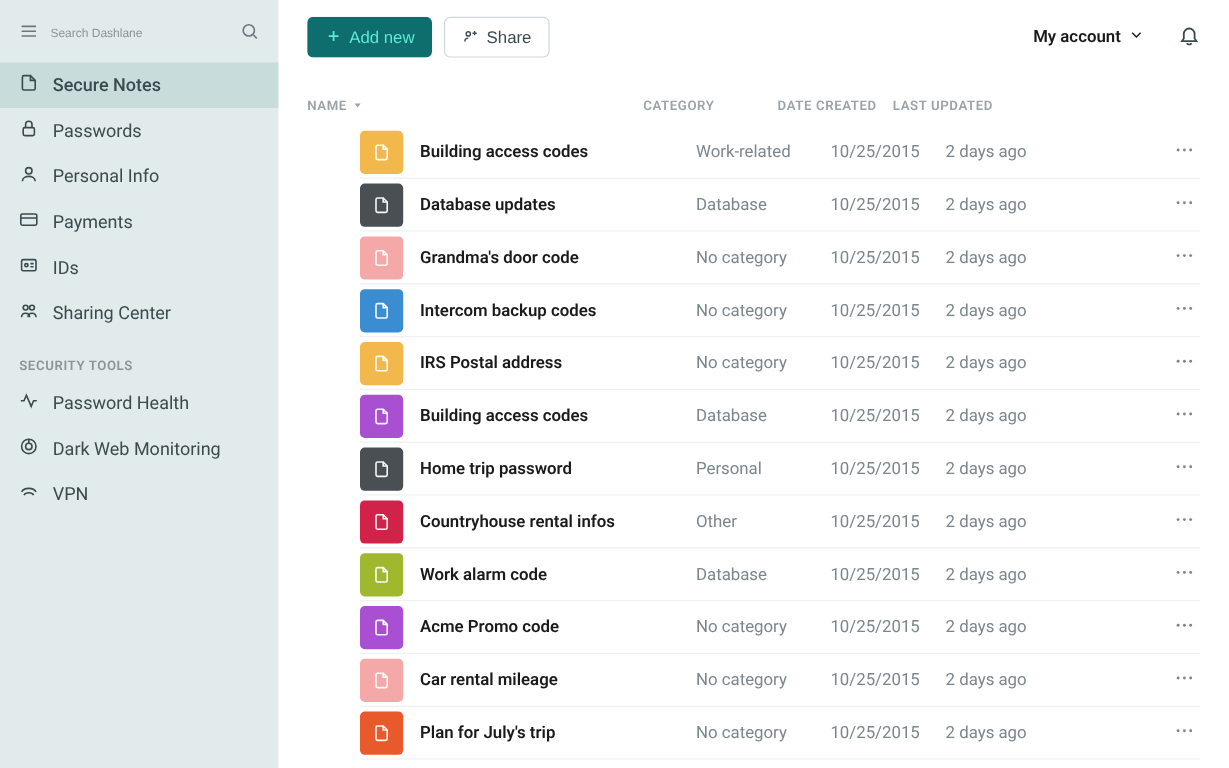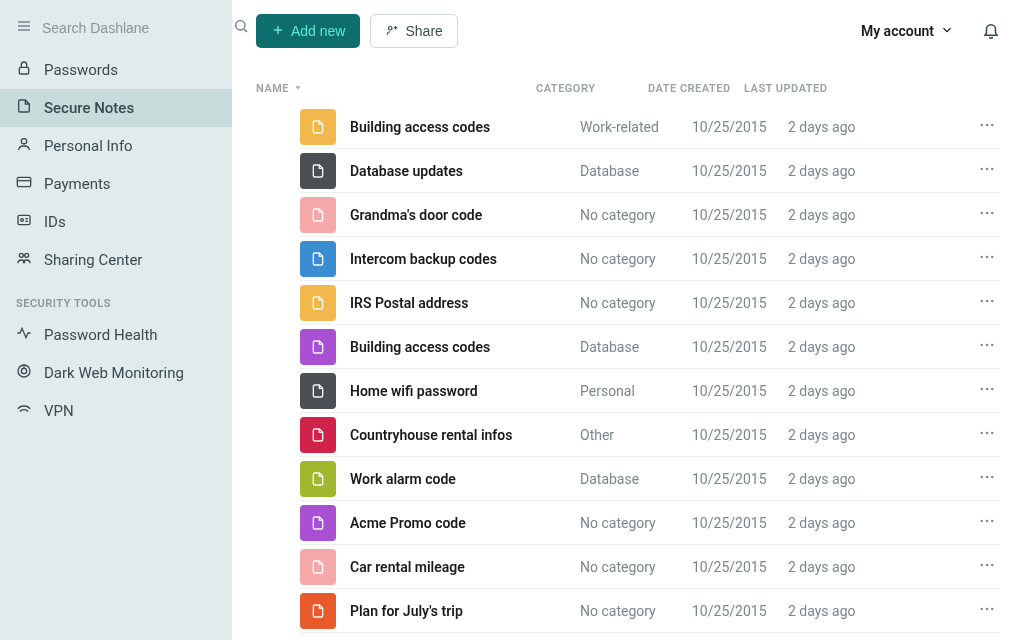--- a/index.html
+++ b/index.html
@@ -1,19 +1,19 @@
 <!DOCTYPE html>
 <html><head>
 <meta charset="utf-8">
 <style>
 * { margin: 0; padding: 0; box-sizing: border-box; }
 body { font-family: -apple-system, BlinkMacSystemFont, "Segoe UI", Roboto, sans-serif; font-size: 14px; color: #1a1a1a; background: #fff; width: 1024px; height: 640px; overflow: hidden; display: flex; }
 .sidebar { width: 232px; background: #e1ebeb; height: 100%; display: flex; flex-direction: column; padding: 12px 0; flex-shrink: 0; }
 .search-row { display: flex; align-items: center; padding: 6px 16px 14px 16px; gap: 10px; color: #6b7780; }
-.search-input { flex: 1; border: none; background: transparent; font-size: 14px; color: #be185d; outline: none; }
+.search-input { flex: 1; border: none; background: transparent; font-size: 10px; color: #be185d; outline: none; }
 .search-input::placeholder { color: #8a9499; }
 .icon-svg { width: 16px; height: 16px; flex-shrink: 0; }
 .nav-item { display: flex; align-items: center; gap: 12px; padding: 9px 16px; color: #3a4a4f; cursor: pointer; font-size: 15px; }
 .nav-item.active { background: #c9dcdc; font-weight: 500; }
 .nav-item .chev { margin-left: auto; }
 .section-label { padding: 18px 16px 6px 16px; font-size: 11px; letter-spacing: 0.5px; color: #8a9499; font-weight: 600; }
 .main { flex: 1; display: flex; flex-direction: column; height: 100%; overflow: hidden; }
 .topbar { display: flex; align-items: center; padding: 14px 24px; gap: 10px; }
 .btn { display: inline-flex; align-items: center; gap: 6px; height: 34px; padding: 0 14px; border-radius: 5px; font-size: 14px; font-weight: 500; cursor: pointer; border: 1px solid transparent; }
 .btn-primary { background: #0e6e6e; color: #5eead4; }
@@ -52,34 +52,34 @@
     <input class="search-input" placeholder="Search Dashlane" style="">
     <span>
       <svg class="icon-svg" viewBox="0 0 24 24" fill="none" stroke="currentColor" stroke-width="2">
           <circle cx="11" cy="11" r="7"></circle>
           <line x1="21" y1="21" x2="16.5" y2="16.5"></line>
         </svg>
     </span>
   </div>
 
 
+  <div class="nav-item active">
+    <span><svg class="icon-svg" viewBox="0 0 24 24" fill="none" stroke="currentColor" stroke-width="2">
+          <path d="M14 3H6a2 2 0 0 0-2 2v14a2 2 0 0 0 2 2h12a2 2 0 0 0 2-2V9z"></path>
+          <polyline points="14 3 14 9 20 9"></polyline>
+        </svg></span>
+    <span>Secure Notes</span>
+  </div>
+
   <div class="nav-item">
     <span><svg class="icon-svg" viewBox="0 0 24 24" fill="none" stroke="currentColor" stroke-width="2">
           <rect x="5" y="11" width="14" height="10" rx="2"></rect>
           <path d="M8 11V7a4 4 0 0 1 8 0v4"></path>
         </svg></span>
     <span>Passwords</span>
-  </div>
-
-  <div class="nav-item active">
-    <span><svg class="icon-svg" viewBox="0 0 24 24" fill="none" stroke="currentColor" stroke-width="2">
-          <path d="M14 3H6a2 2 0 0 0-2 2v14a2 2 0 0 0 2 2h12a2 2 0 0 0 2-2V9z"></path>
-          <polyline points="14 3 14 9 20 9"></polyline>
-        </svg></span>
-    <span>Secure Notes</span>
   </div>
 
   <div class="nav-item">
     <span><svg class="icon-svg" viewBox="0 0 24 24" fill="none" stroke="currentColor" stroke-width="2">
           <circle cx="12" cy="8" r="4"></circle>
           <path d="M4 21c0-4 4-6 8-6s8 2 8 6"></path>
         </svg></span>
     <span>Personal Info</span>
   </div>
 
@@ -284,21 +284,21 @@
             <circle cx="19" cy="12" r="1.6"></circle>
           </svg></div>
       </div>
       <div class="row">
         <div class="note-icon" style="background:#4a4f54">
           <svg width="16" height="16" viewBox="0 0 24 24" fill="none" stroke="currentColor" stroke-width="2">
             <path d="M14 3H7a2 2 0 0 0-2 2v14a2 2 0 0 0 2 2h10a2 2 0 0 0 2-2V8z"></path>
             <polyline points="14 3 14 8 19 8"></polyline>
           </svg>
         </div>
-        <div class="row-name">Home wifi password</div>
+        <div class="row-name">Home trip password</div>
         <div class="row-cat">Personal</div>
         <div class="row-date">10/25/2015</div>
         <div class="row-upd">2 days ago</div>
         <div class="row-more"><svg width="18" height="18" viewBox="0 0 24 24" fill="currentColor">
             <circle cx="5" cy="12" r="1.6"></circle>
             <circle cx="12" cy="12" r="1.6"></circle>
             <circle cx="19" cy="12" r="1.6"></circle>
           </svg></div>
       </div>
       <div class="row">

